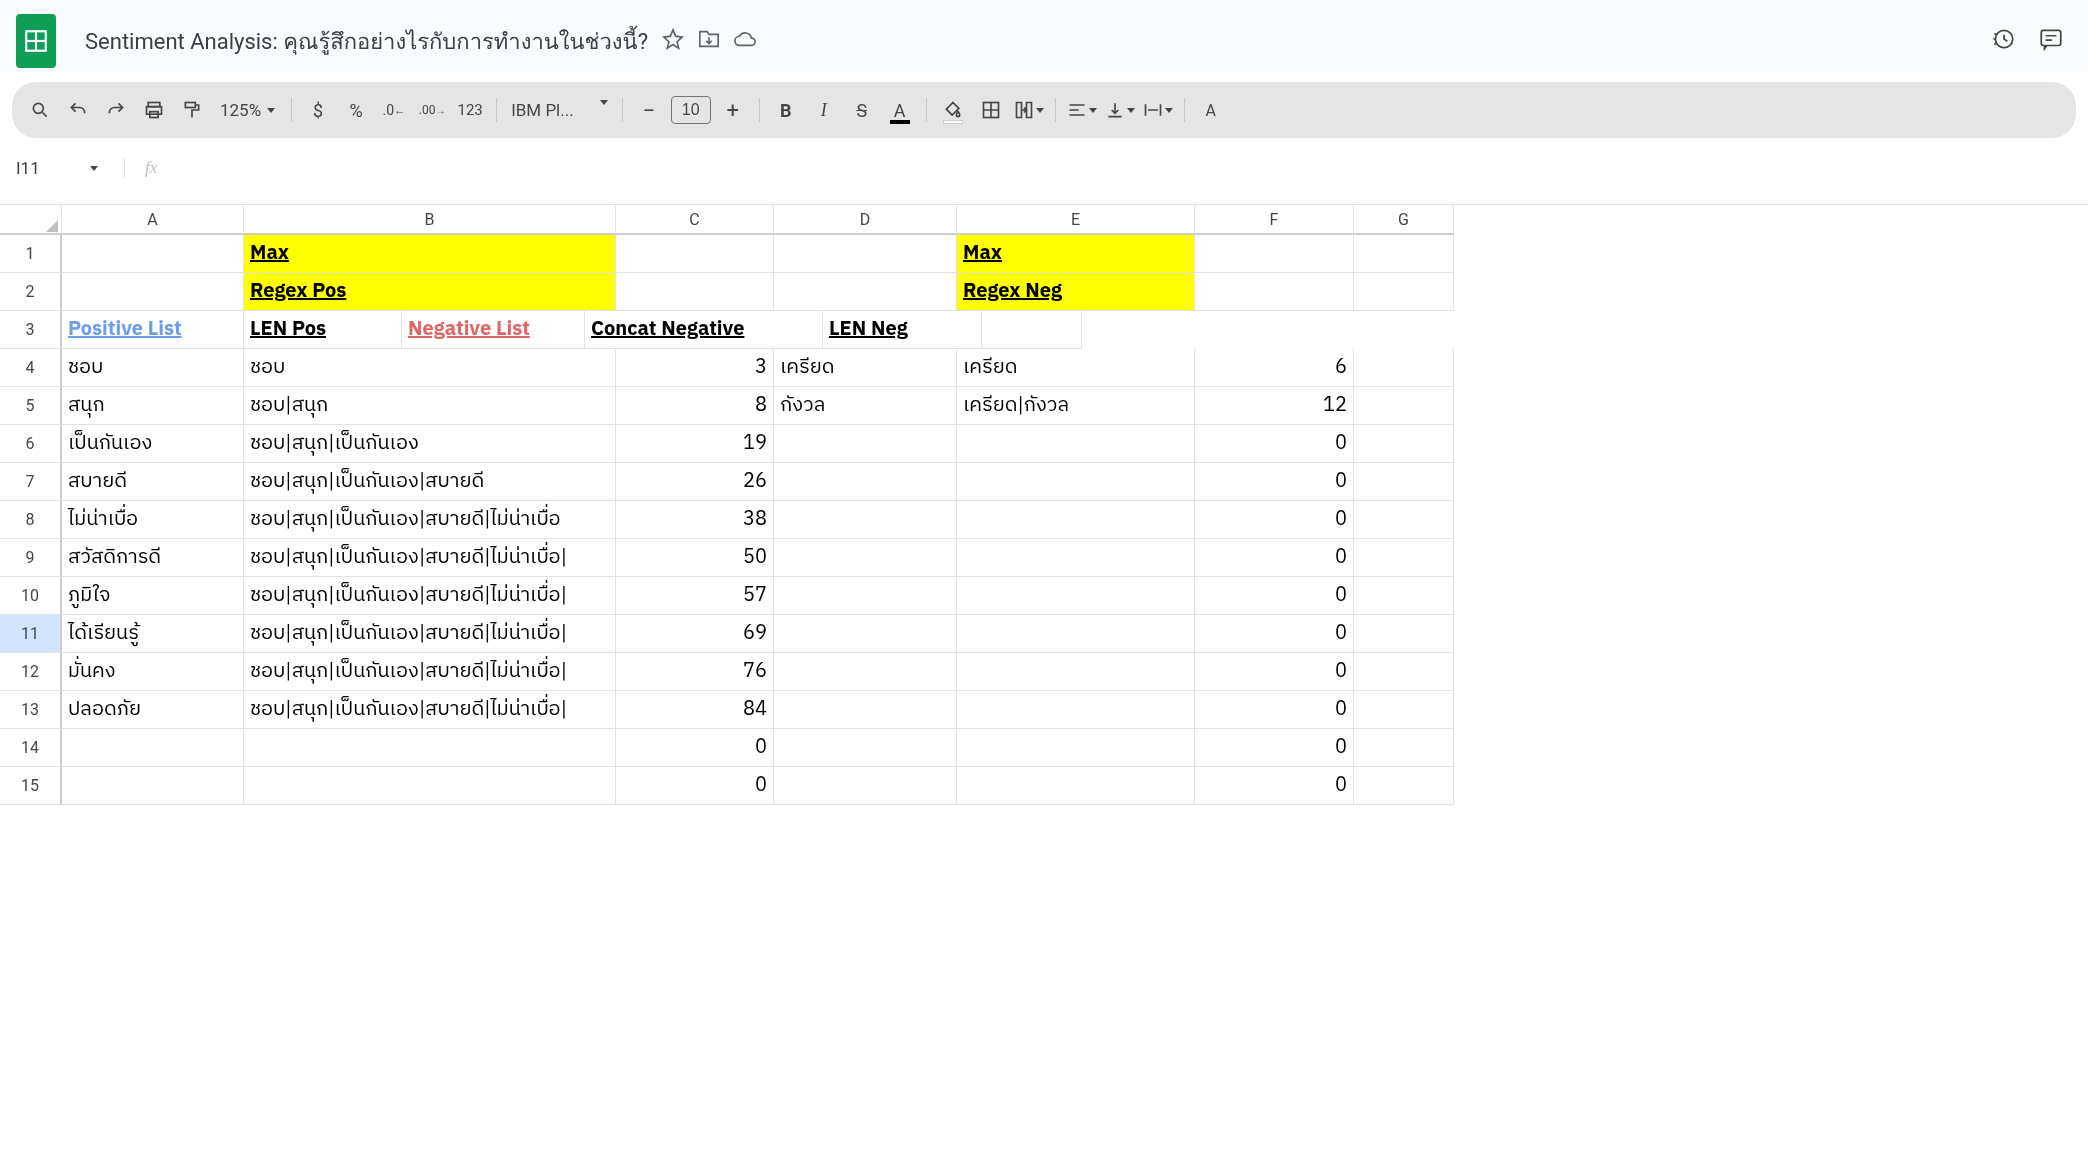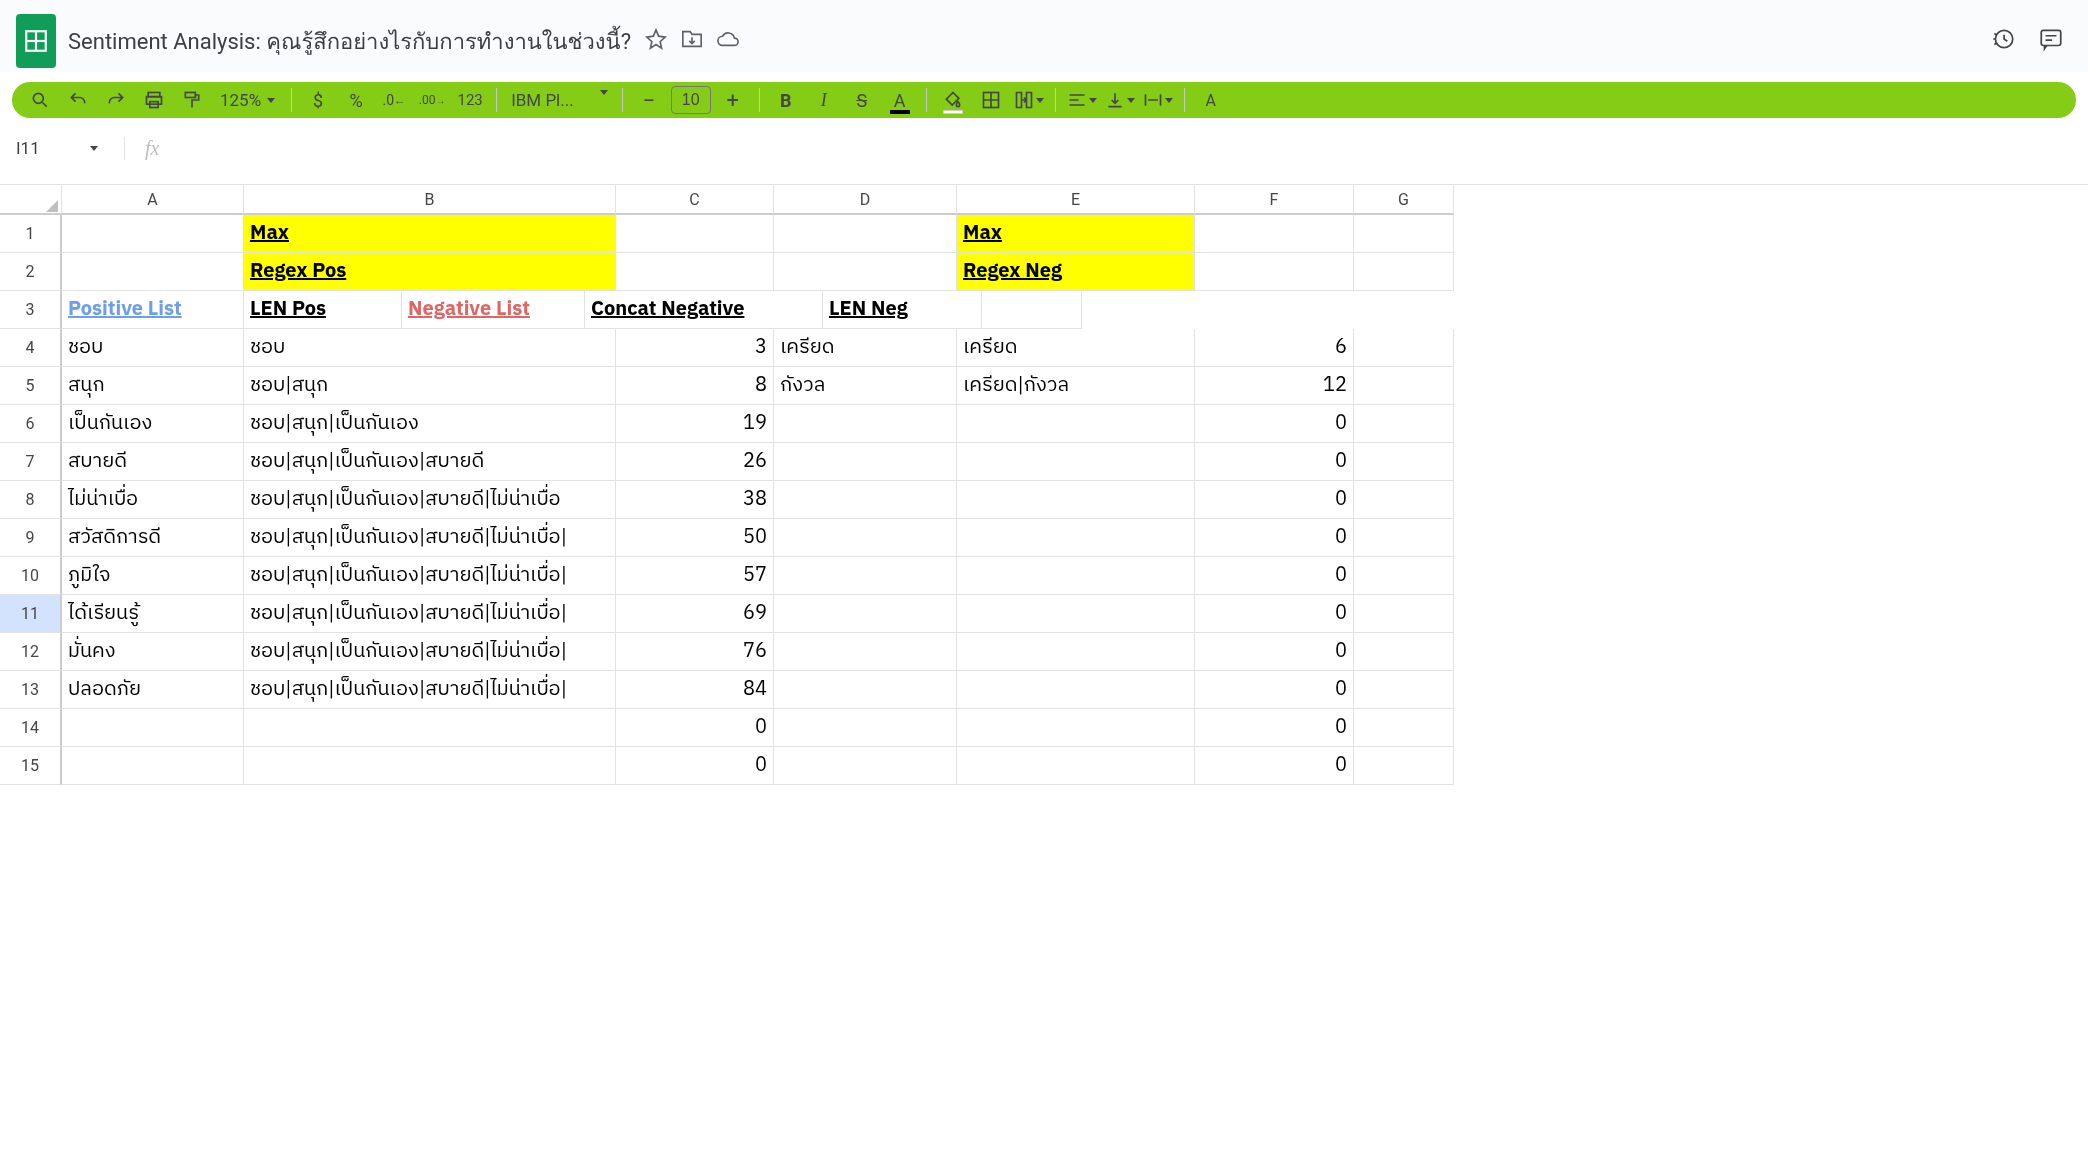--- a/index.html
+++ b/index.html
@@ -1,46 +1,46 @@
 <!DOCTYPE html>
 <html><head>
 <meta charset="utf-8">
 <style>
 * { box-sizing: border-box; margin: 0; padding: 0; }
 body { font-family: 'Google Sans', Roboto, Arial, sans-serif; background: #fff; overflow: hidden; height: 100vh; }
 
 .header { background: #f9fbfd; padding: 8px 16px 0; }
-.title-row { display: flex; align-items: center; gap: 12px; padding: 6px 0 4px; }
+.title-row { display: flex; align-items: center; gap: 29px; padding: 6px 0 4px; }
 .logo { width: 40px; height: 54px; background: #0f9d58; border-radius: 4px; display: flex; align-items: center; justify-content: center; flex-shrink:0; }
 .logo svg { width: 26px; height: 26px; }
 .title-block { flex: 1; }
 .doc-title { font-size: 22px; color: #3c4043; display: flex; align-items: center; gap: 14px; }
 .title-icons { display: flex; gap: 14px; align-items: center; }
 .title-icons svg { width: 22px; height: 22px; fill: none; stroke: #5f6368; stroke-width: 1.8; }
 .menus { display: flex; gap: 4px; font-size: 18px; color: #3c4043; margin-top: 4px; }
 .menu-item { padding: 6px 10px; border-radius: 4px; cursor: pointer; }
 .header-right { display:flex; align-items:center; gap:22px; padding-right:8px; }
 .header-right svg { width:26px; height:26px; stroke:#444746; fill:none; stroke-width:1.6; }
 
-.toolbar { background: #84cc16; border-radius: 24px; margin: 10px 12px; padding: 4px 12px; display: flex; align-items: center; gap: 6px; height: 36px; overflow:hidden; }
+.toolbar { background: #e5e5e5; border-radius: 24px; margin: 10px 12px; padding: 4px 12px; display: flex; align-items: center; gap: 6px; height: 56px; overflow:hidden; }
 .tb-btn { width: 32px; height: 32px; display: flex; align-items: center; justify-content: center; border-radius: 4px; cursor: pointer; color: #444746; }
 .tb-btn svg { width: 20px; height: 20px; }
 .tb-sep { width: 1px; height: 24px; background: #c7c7c7; margin: 0 4px; }
 .zoom { display:flex; align-items:center; gap:6px; font-size:17px; color:#444746; padding:0 6px; }
 .font-select { display:flex; gap:26px; font-size:17px; color:#444746; padding:0 4px; }
 .font-size-box { display:flex; align-items:center; gap:6px; }
 .font-size-input { width: 40px; height: 28px; border: 1px solid #747775; border-radius: 4px; text-align: center; font-size: 16px; color:#444746; background:transparent; }
 .text-color-btn { position: relative; }
 .text-color-btn .color-bar { position:absolute; bottom:2px; left:6px; right:6px; height:4px; background:#000; }
 .fill-color-btn .color-bar { position:absolute; bottom:2px; left:6px; right:6px; height:4px; background:#fff; border:0.5px solid #ccc; }
 .dropdown-arrow { border-left:4px solid transparent; border-right:4px solid transparent; border-top:5px solid #444746; }
 
 .namebox-row { display:flex; align-items:center; padding: 6px 0 22px 12px; border-bottom: 1px solid #e1e3e1; gap: 22px; }
 .namebox { font-size: 17px; color:#3c4043; padding: 4px 4px; width: 90px; display:flex; align-items:center; justify-content:space-between; }
-.fx-label { font-style: italic; color: #bdbdbd; font-size: 20px; font-family: Georgia, serif; border-left: 1px solid #e1e3e1; padding-left: 20px; }
+.fx-label { font-style: italic; color: #bdbdbd; font-size: 17px; font-family: Georgia, serif; border-left: 1px solid #e1e3e1; padding-left: 20px; }
 
 .grid { display: flex; flex-direction: column; font-size: 19px; }
 .col-headers { display: flex; height: 30px; background: #fff; position:relative; }
 .corner { width: 62px; border-right: 1px solid #e1e3e1; border-bottom: 2px solid #cccccc; background:#fff; }
 .select-all-tri { width:0; height:0; border-left:12px solid transparent; border-bottom:12px solid #c0c0c0; position:absolute; left:46px; top:15px; }
 .col-h { border-right: 1px solid #e1e3e1; border-bottom: 2px solid #cccccc; display:flex; align-items:center; justify-content:center; color:#444746; font-size:16px; }
 .row { display: flex; height: 38px; }
 .row-h { width: 62px; border-right: 2px solid #cccccc; border-bottom: 1px solid #e1e3e1; display:flex; align-items:center; justify-content:center; color:#444746; font-size:16px; }
 .row-h.selected { background: #d3e3fd; }
 .cell { border-right: 1px solid #e1e3e1; border-bottom: 1px solid #e1e3e1; padding: 0 6px; display:flex; align-items:center; overflow:hidden; white-space:nowrap; color:#000; font-family: 'IBM Plex Sans Thai', sans-serif; font-size: 20px; }

